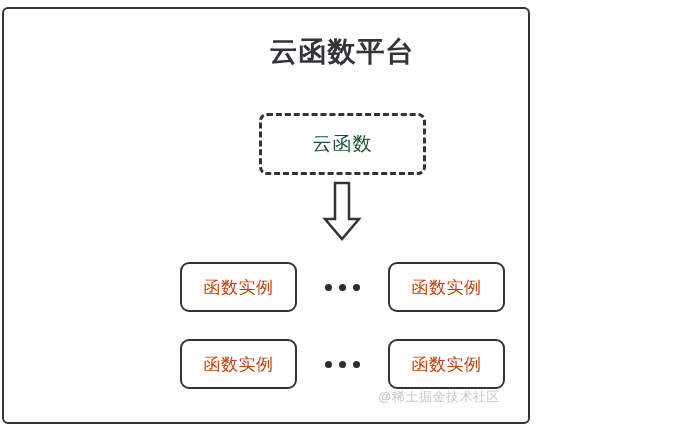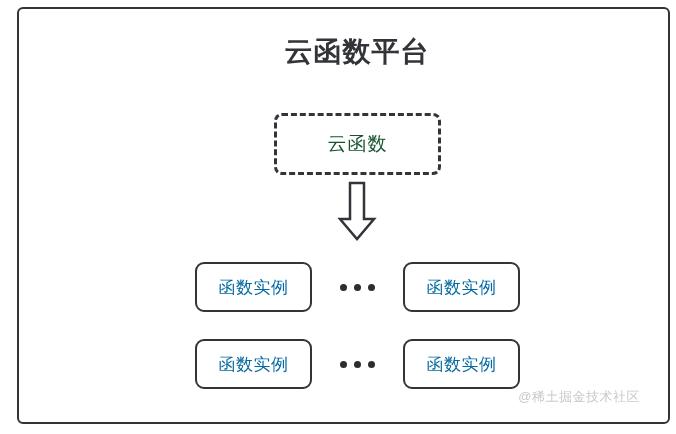--- a/index.html
+++ b/index.html
@@ -21,23 +21,23 @@
     left: 0;
     top: 0;
     width: 676px;
     height: 434px;
     background: #ffffff;
   }
 
   
   .outer-frame {
     position: absolute;
-    left: 17px;
+    left: 2px;
     top: 7px;
-    width: 653px;
+    width: 528px;
     height: 417px;
     box-sizing: border-box;
     border: 2.5px solid #33343a;
     border-radius: 6px;
     background: #ffffff;
   }
 
   
   .platform-title {
     position: absolute;
@@ -103,21 +103,21 @@
     height: 50px;
     border: 2.5px solid #33343a;
     border-radius: 9px;
     background: #ffffff;
     display: flex;
     align-items: center;
     justify-content: center;
   }
   .instance-label {
     font-size: 17px;
-    color: #0369a1;
+    color: #c2410c;
     letter-spacing: 0.5px;
     white-space: nowrap;
     text-align: right;
   }
 
   
   .ellipsis-dots {
     display: flex;
     align-items: center;
     gap: 7px;

